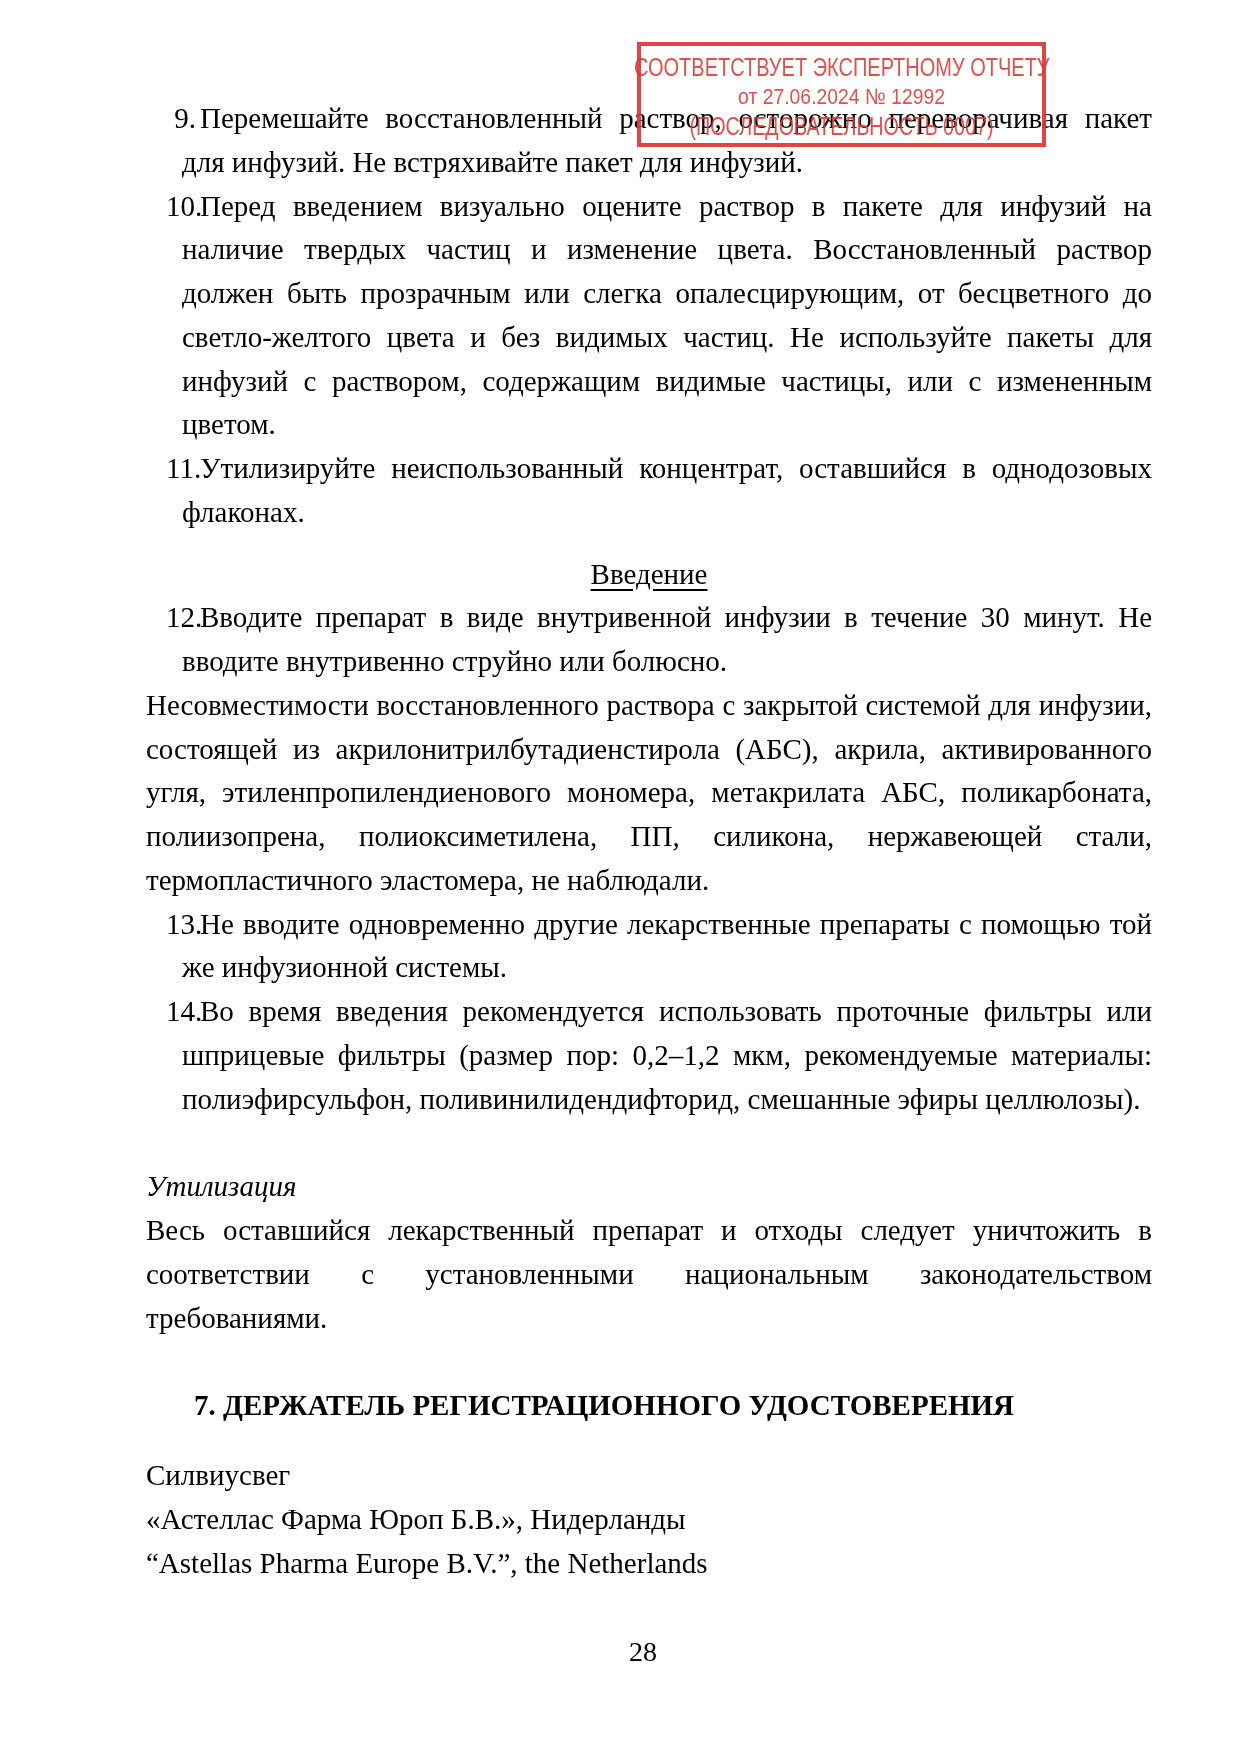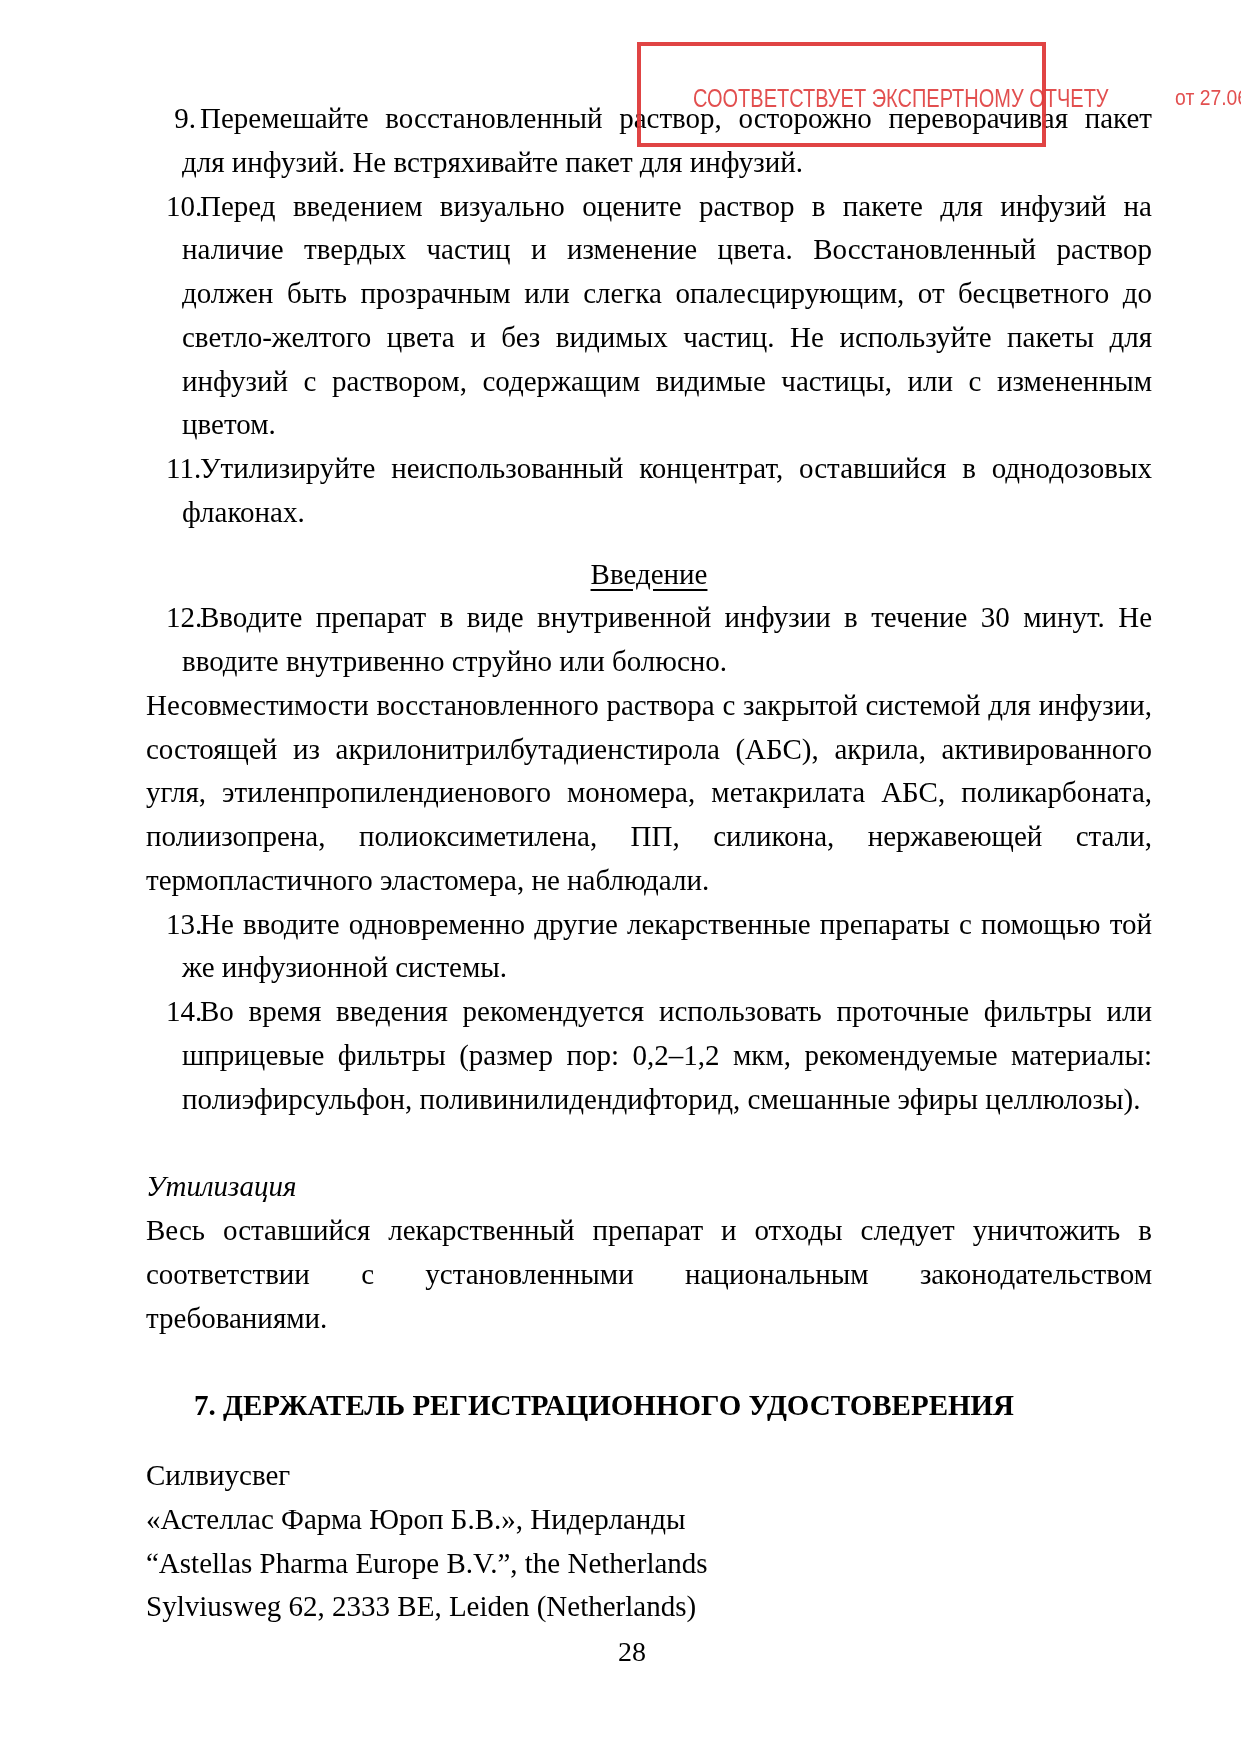--- a/index.html
+++ b/index.html
@@ -39,34 +39,34 @@
     text-decoration:underline;
     text-underline-offset:5px;
     text-align:center;
   }
   .h-plain { margin-top:44px; text-align:left;font-style:italic; }
   .h-bold  { margin-top:44px; font-weight:bold; text-align:left;margin-left:48px; }
   .holder-lines { margin-top:26px; text-align:left; }
   .holder-lines div { margin:0; }
   .footer {
     position:absolute;
-    left:129px; top:1630px;
+    left:140px; top:1630px;
     width:1006px;
     text-align:center;
     font-size:28px;
   }
   
   .stamp {
     position:absolute;
     left:637px; top:42px;
     width:409px; height:105px;
     box-sizing:border-box;
     border:4px solid rgba(221,52,52,0.92);
     display:flex;
-    flex-direction:row;
+    flex-direction:column;
     align-items:center;
     padding-top:6px;
     font-family:"Liberation Sans", sans-serif;
     color:rgba(222,55,55,0.88);
     z-index:5;
     pointer-events:none;
   }
   .stamp div { white-space:nowrap; }
   .stamp-l1 { font-size:25px; line-height:30px; transform:scaleX(0.80); }
   .stamp-l2 { font-size:22px; line-height:29px; transform:scaleX(0.88); }
@@ -116,20 +116,19 @@
     <div class="h-plain">Утилизация</div>
 
     <div class="para">Весь оставшийся лекарственный препарат и отходы следует уничтожить в соответствии с установленными национальным законодательством требованиями.</div>
 
     <div class="h-bold">7. ДЕРЖАТЕЛЬ РЕГИСТРАЦИОННОГО УДОСТОВЕРЕНИЯ</div>
 
     <div class="holder-lines">
       <div>Силвиусвег</div>
       <div>«Астеллас Фарма Юроп Б.В.», Нидерланды</div>
       <div>“Astellas Pharma Europe B.V.”, the Netherlands</div>
-      <div>Sylviusweg 62, 2333 BE, Leiden (Netherlands)</div>
     </div>
 
   </div>
 
   <div class="footer">28</div>
 
 </div>
 
 </body></html>

